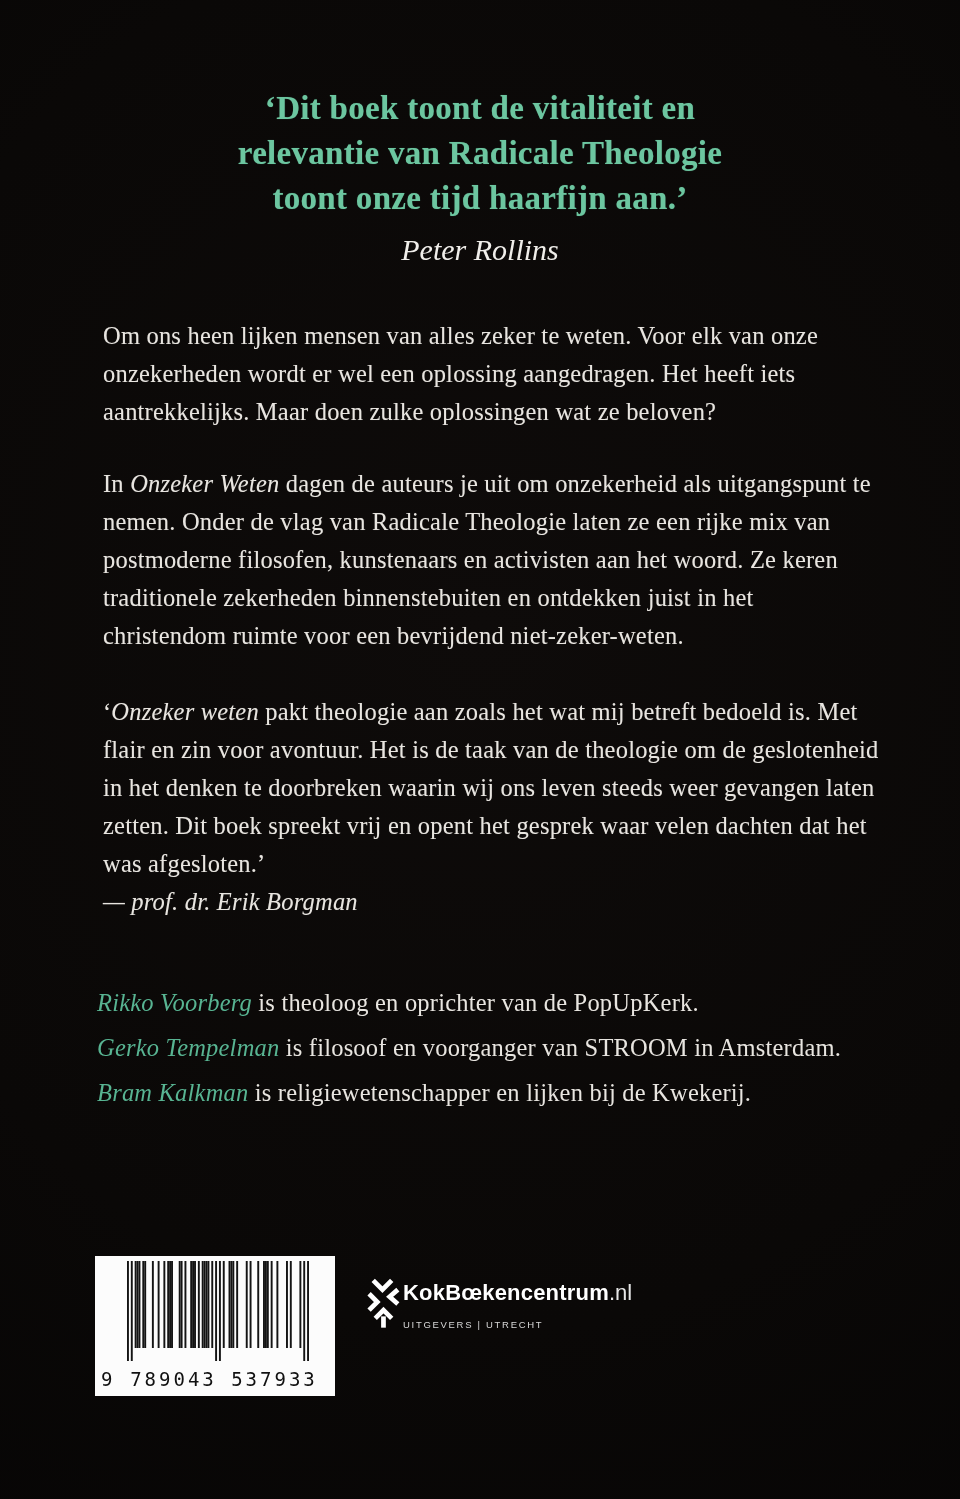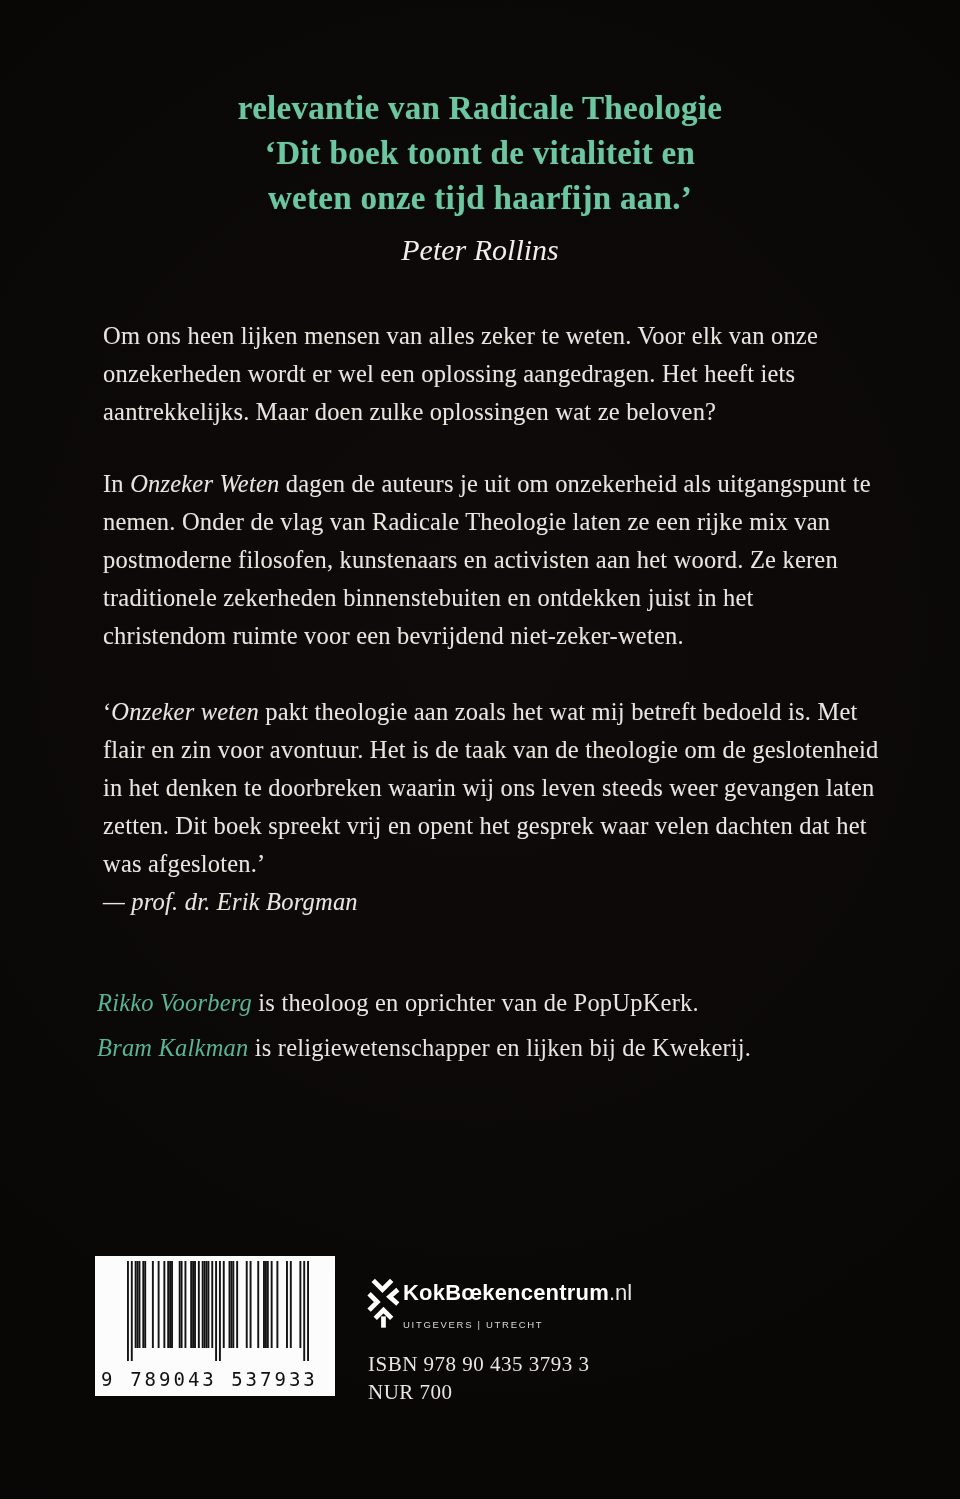--- a/index.html
+++ b/index.html
@@ -115,38 +115,41 @@
     color: #e9e6e1;
     letter-spacing: 0.5px;
   }
 </style>
 </head>
 <body>
 
 <div class="cover">
 
   <section class="top-quote">
+    <div class="quote-line">‘Dit boek toont de vitaliteit en</div>
     <div class="quote-line">relevantie van Radicale Theologie</div>
-    <div class="quote-line">‘Dit boek toont de vitaliteit en</div>
-    <div class="quote-line">weten onze tijd haarfijn aan.’</div>
+    <div class="quote-line">toont onze tijd haarfijn aan.’</div>
     <div class="quote-attrib">Peter Rollins</div>
   </section>
 
   <p class="body-par p1"><span>Om ons heen lijken mensen van alles zeker te weten. Voor elk van onze onzekerheden wordt er wel een oplossing aangedragen. Het heeft iets aantrekkelijks. Maar doen zulke oplossingen wat ze beloven?</span></p>
 
   <p class="body-par p2"><span>In </span><span class="i">Onzeker Weten</span><span> dagen de auteurs je uit om onzekerheid als uitgangspunt te nemen. Onder de vlag van Radicale Theologie laten ze een rijke mix van postmoderne filosofen, kunstenaars en activisten aan het woord. Ze keren traditionele zekerheden binnenstebuiten en ontdekken juist in het christendom ruimte voor een bevrijdend niet-zeker-weten.</span></p>
 
   <div class="body-par p3wrap">
     <p class="body-par" style="position:static;width:auto"><span>‘</span><span class="i">Onzeker weten</span><span> pakt theologie aan zoals het wat mij betreft bedoeld is. Met flair en zin voor avontuur. Het is de taak van de theologie om de geslotenheid in het denken te doorbreken waarin wij ons leven steeds weer gevangen laten zetten. Dit boek spreekt vrij en opent het gesprek waar velen dachten dat het was afgesloten.’</span></p>
     <div class="attrib2">— prof. dr. Erik Borgman</div>
   </div>
 
   <div class="bios">
     <div class="bio-line">
       <span class="bio-name">Rikko Voorberg</span><span> is theoloog en oprichter van de PopUpKerk.</span>
+    </div>
+    <div class="bio-line">
+      <span class="bio-name">Gerko Tempelman</span><span> is filosoof en voorganger van STROOM in Amsterdam.</span>
     </div>
     <div class="bio-line">
       <span class="bio-name">Bram Kalkman</span><span> is religiewetenschapper en lijken bij de Kwekerij.</span>
     </div>
   </div>
 
   <div class="barcode-box">
     <div class="bars" id="barcode-bars"><svg viewBox="0 0 95 100" preserveAspectRatio="none" width="100%" height="100%" fill="#141414">
           <rect x="0" y="0" width="1" height="100"></rect>
           <rect x="2" y="0" width="1" height="100"></rect>
@@ -210,18 +213,14 @@
       <path d="M17 38 L17 49"></path>
     </svg>
     <div class="pub-text">
       <div class="pub-name">
         <span class="bold">KokBœkencentrum</span><span class="light">.nl</span>
       </div>
       <div class="pub-tagline">UITGEVERS | UTRECHT</div>
     </div>
   </div>
 
-  <div class="isbn-block">
-    <div>ISBN 978 90 435 3793 3</div>
-    <div>NUR 700</div>
-  </div>
 
 </div>
 
 </body></html>

